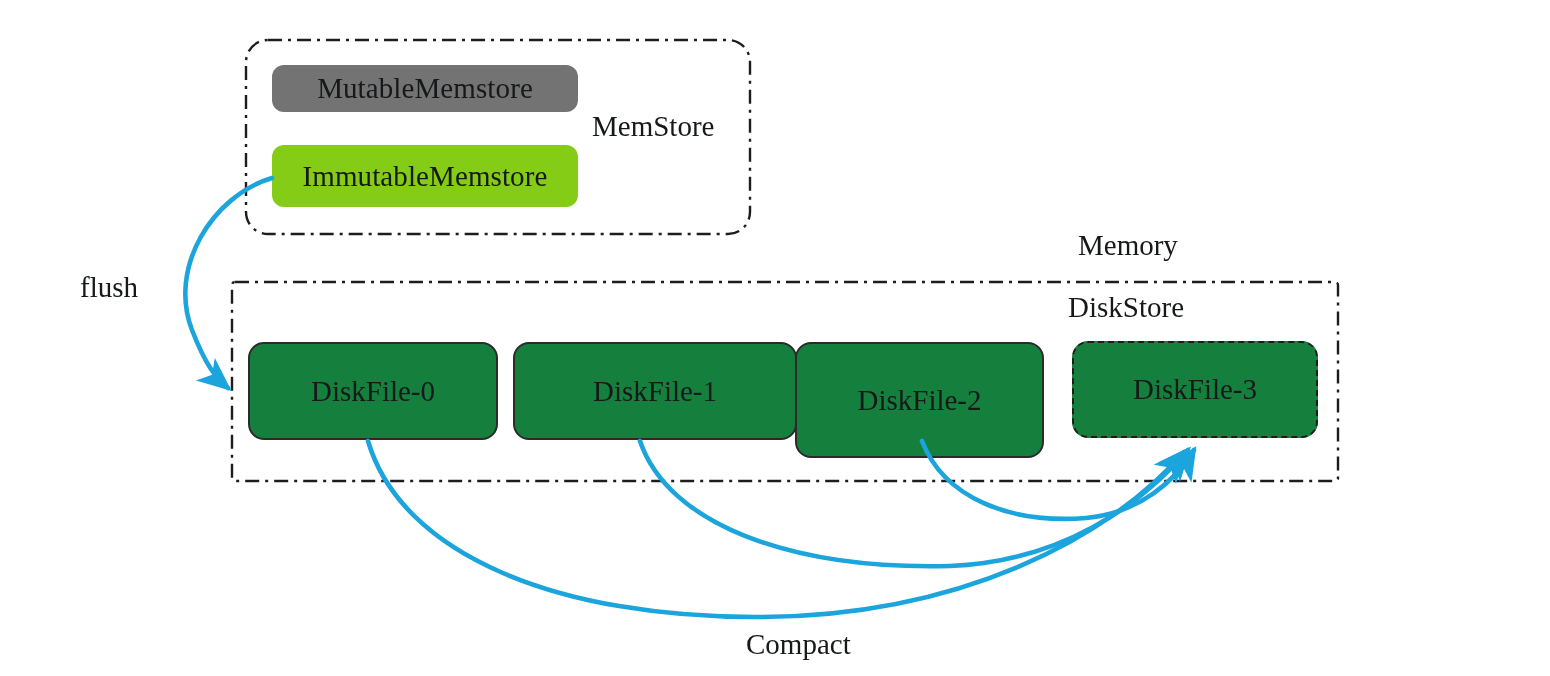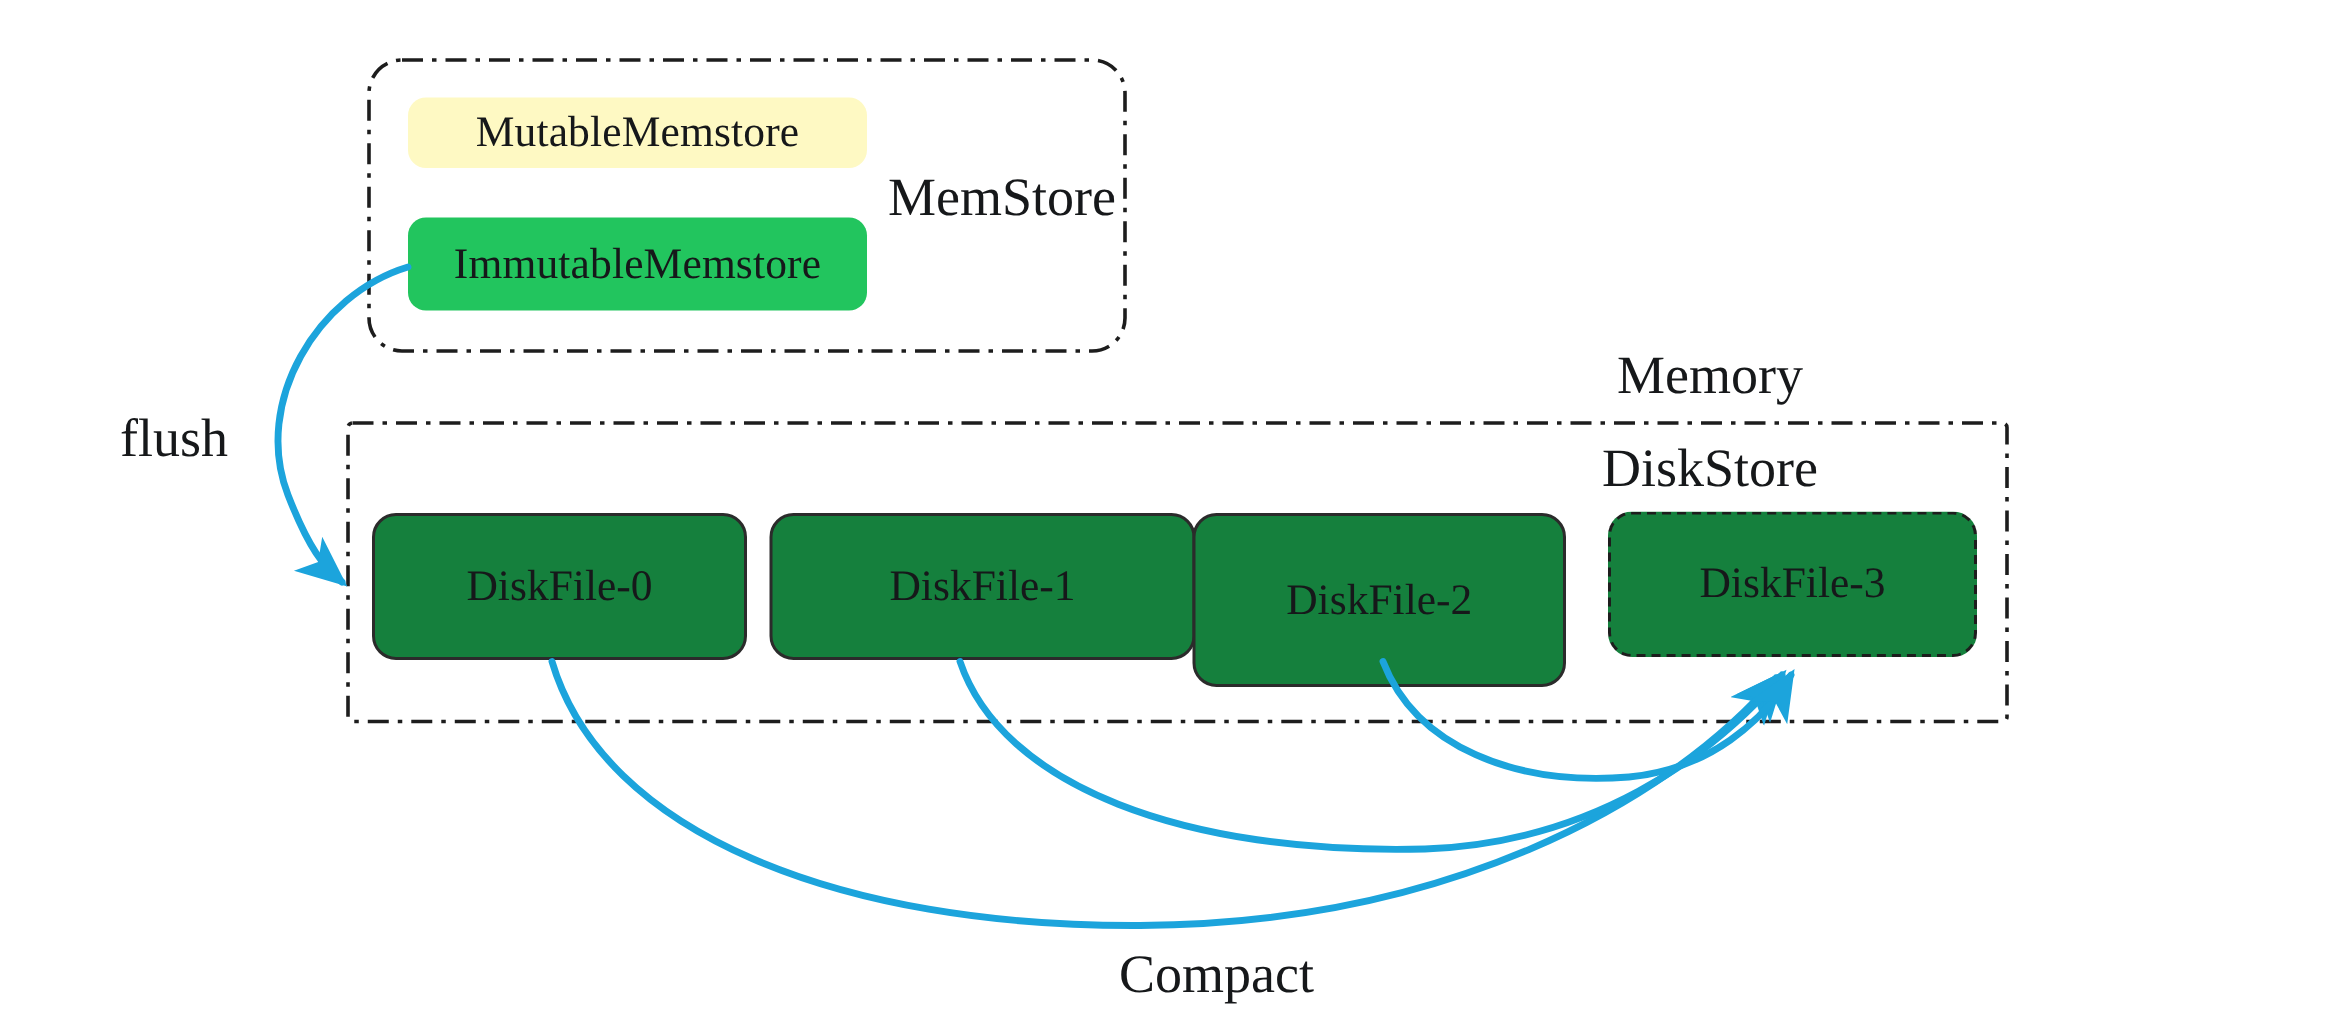--- a/index.html
+++ b/index.html
@@ -63,43 +63,43 @@
   }
   .disk-block .blk-label {
     font-size: 29px;
     color: #16181a;
     white-space: nowrap;
   }
 
   
   .plain-label {
     position: absolute;
-    font-size: 36px;
+    font-size: 29px;
     color: #16181a;
     white-space: nowrap;
     z-index: 6;
   }
 </style>
 </head>
 <body>
 
 <div id="canvas">
 
   <svg class="svg-layer" viewBox="0 0 1550 676">
 
     <rect x="246" y="40" width="504" height="194" rx="22" ry="22" fill="none" stroke="#1d1d1d" stroke-width="2.4" stroke-dasharray="14 6 3 6" stroke-linecap="butt"></rect>
 
     <rect x="232" y="282" width="1106" height="199" rx="3" ry="3" fill="none" stroke="#1d1d1d" stroke-width="2.4" stroke-dasharray="14 6 3 6" stroke-linecap="butt"></rect>
   </svg>
 
-  <div class="mem-block" style="left:272px; top:65px; width:306px; height:47px; background:#fef9c3;">
+  <div class="mem-block" style="left:272px; top:65px; width:306px; height:47px; background:#737373;">
     <span class="blk-label">MutableMemstore</span>
   </div>
 
-  <div class="mem-block" style="left:272px; top:145px; width:306px; height:62px; background:#22c55e;align-items:center;">
+  <div class="mem-block" style="left:272px; top:145px; width:306px; height:62px; background:#84cc16;align-items:center;">
     <span class="blk-label">ImmutableMemstore</span>
   </div>
 
   <div class="plain-label" style="left:592px; top:110px;">MemStore</div>
 
   <div class="plain-label" style="left:1078px; top:229px;text-align:center;">Memory</div>
 
   <div class="plain-label" style="left:1068px; top:291px;">DiskStore</div>
 
   <div class="disk-block solid" style="left:248px; top:342px; width:250px; height:98px;">

